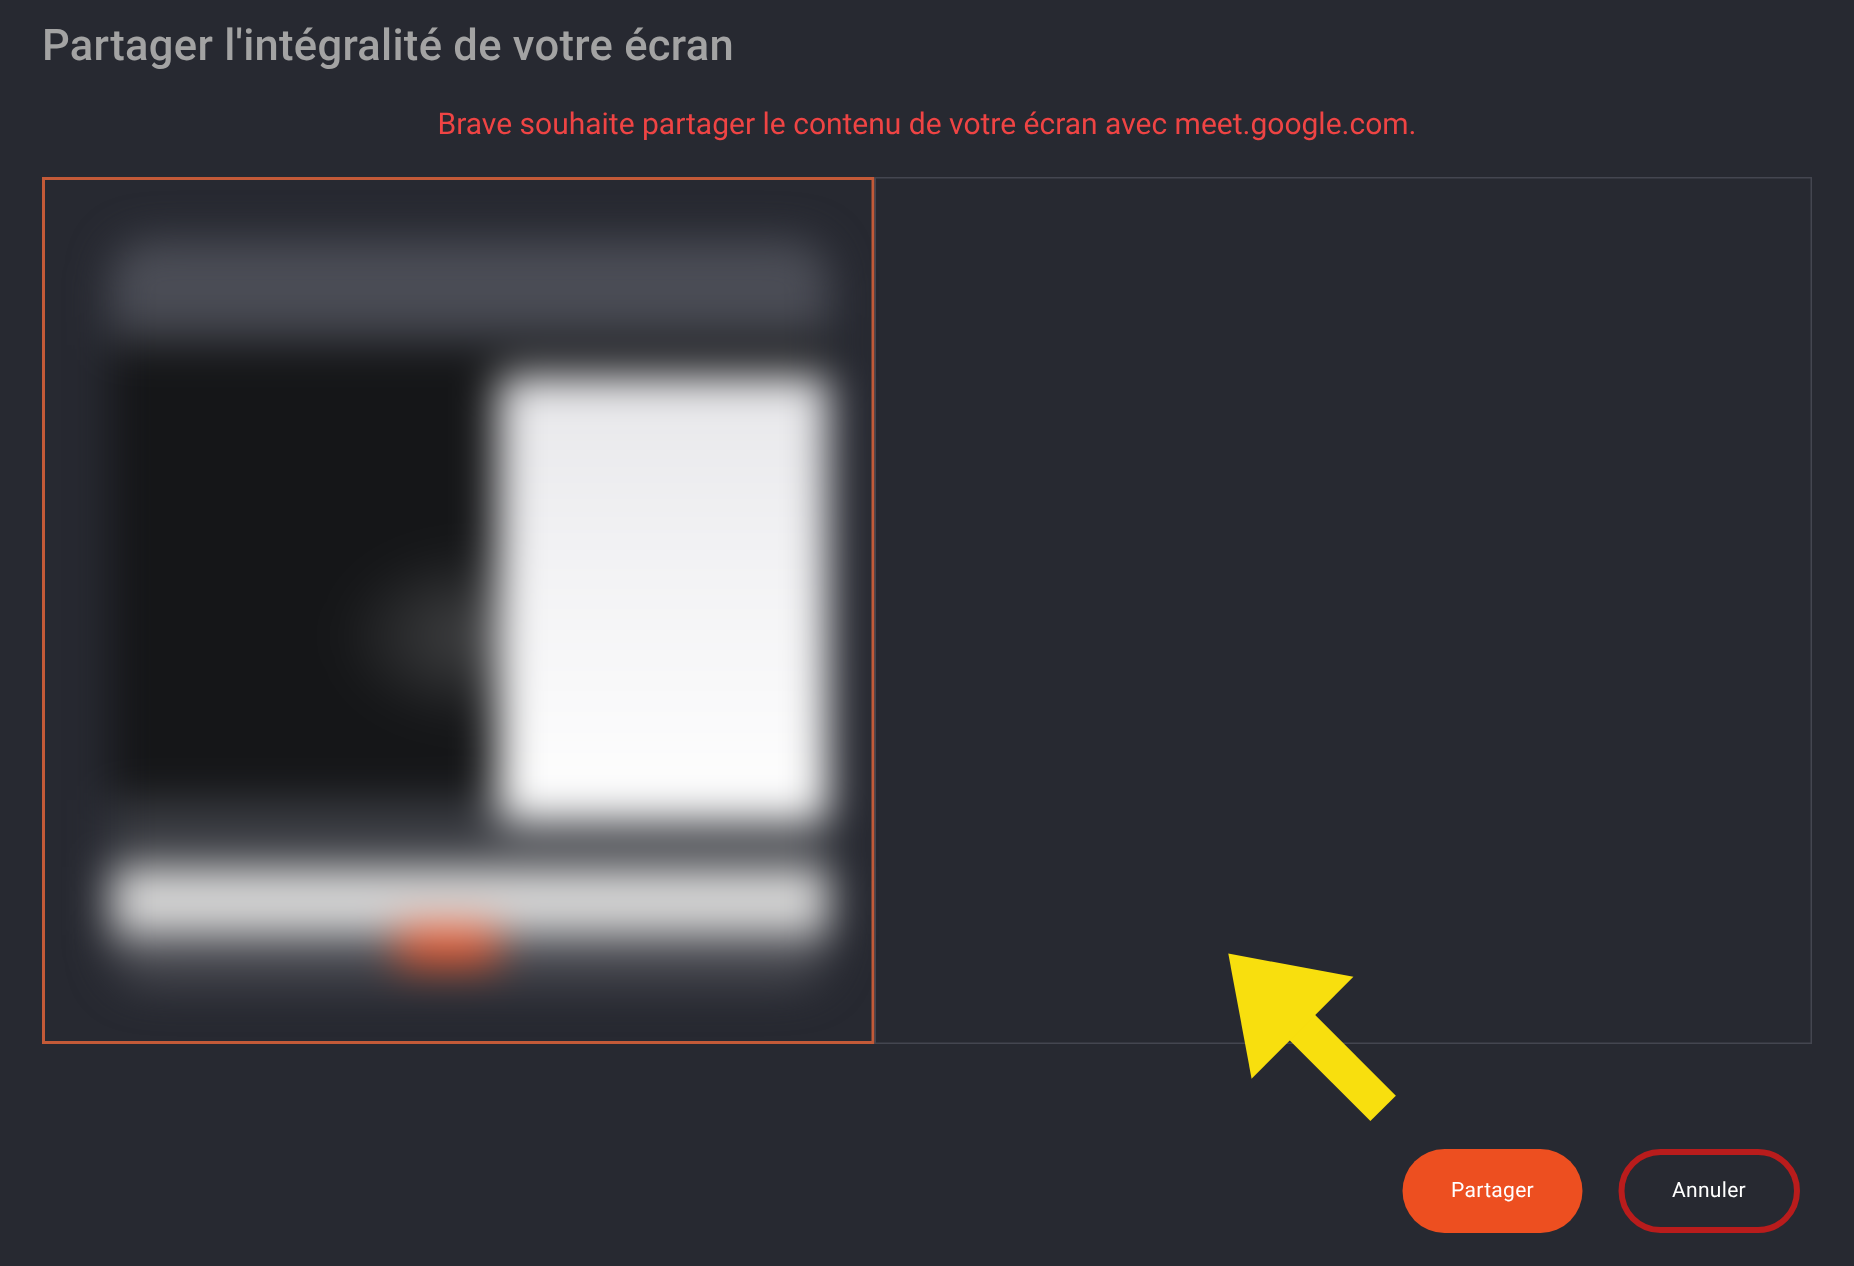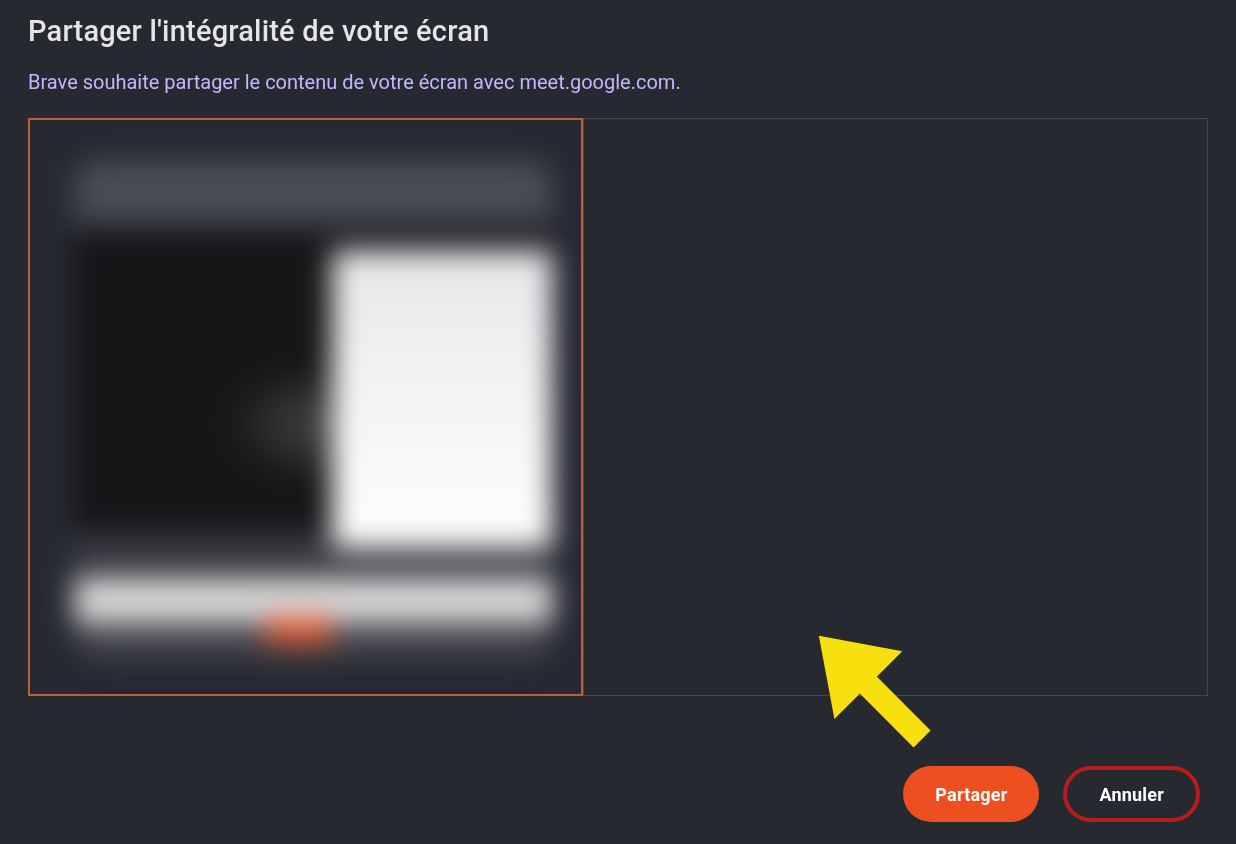--- a/index.html
+++ b/index.html
@@ -8,29 +8,30 @@
       background: #272931;
       font-family: -apple-system, BlinkMacSystemFont, "Segoe UI", Roboto, Arial, sans-serif;
       color: #ffffff;
       padding: 14px 28px 28px 28px;
       position: relative;
       overflow: hidden;
     }
     .dialog-title {
       font-size: 29px;
       font-weight: 500;
-      color: #e5e5e5;
+      color: #a3a3a3;
       margin-bottom: 22px;
       letter-spacing: 0.2px;
     }
     .dialog-subtitle {
       font-size: 20px;
       font-weight: 400;
-      color: #c4b5fd;
+      color: #ef4444;
       margin-bottom: 24px;
+      text-align: center;
     }
     .previews {
       display: flex;
       gap: 0;
       width: 100%;
       height: 578px;
     }
     .preview-tile {
       flex: 0 0 47%;
       height: 100%;
@@ -94,22 +95,22 @@
       right: 36px;
       bottom: 22px;
       display: flex;
       gap: 24px;
       align-items: center;
     }
     .btn {
       height: 56px;
       padding: 0 32px;
       border-radius: 30px;
-      font-size: 18px;
-      font-weight: 700;
+      font-size: 14px;
+      font-weight: 400;
       display: inline-flex;
       align-items: center;
       justify-content: center;
       cursor: pointer;
       user-select: none;
       border: none;
       font-family: inherit;
       letter-spacing: 0.2px;
       margin-top: 28px;
     }

